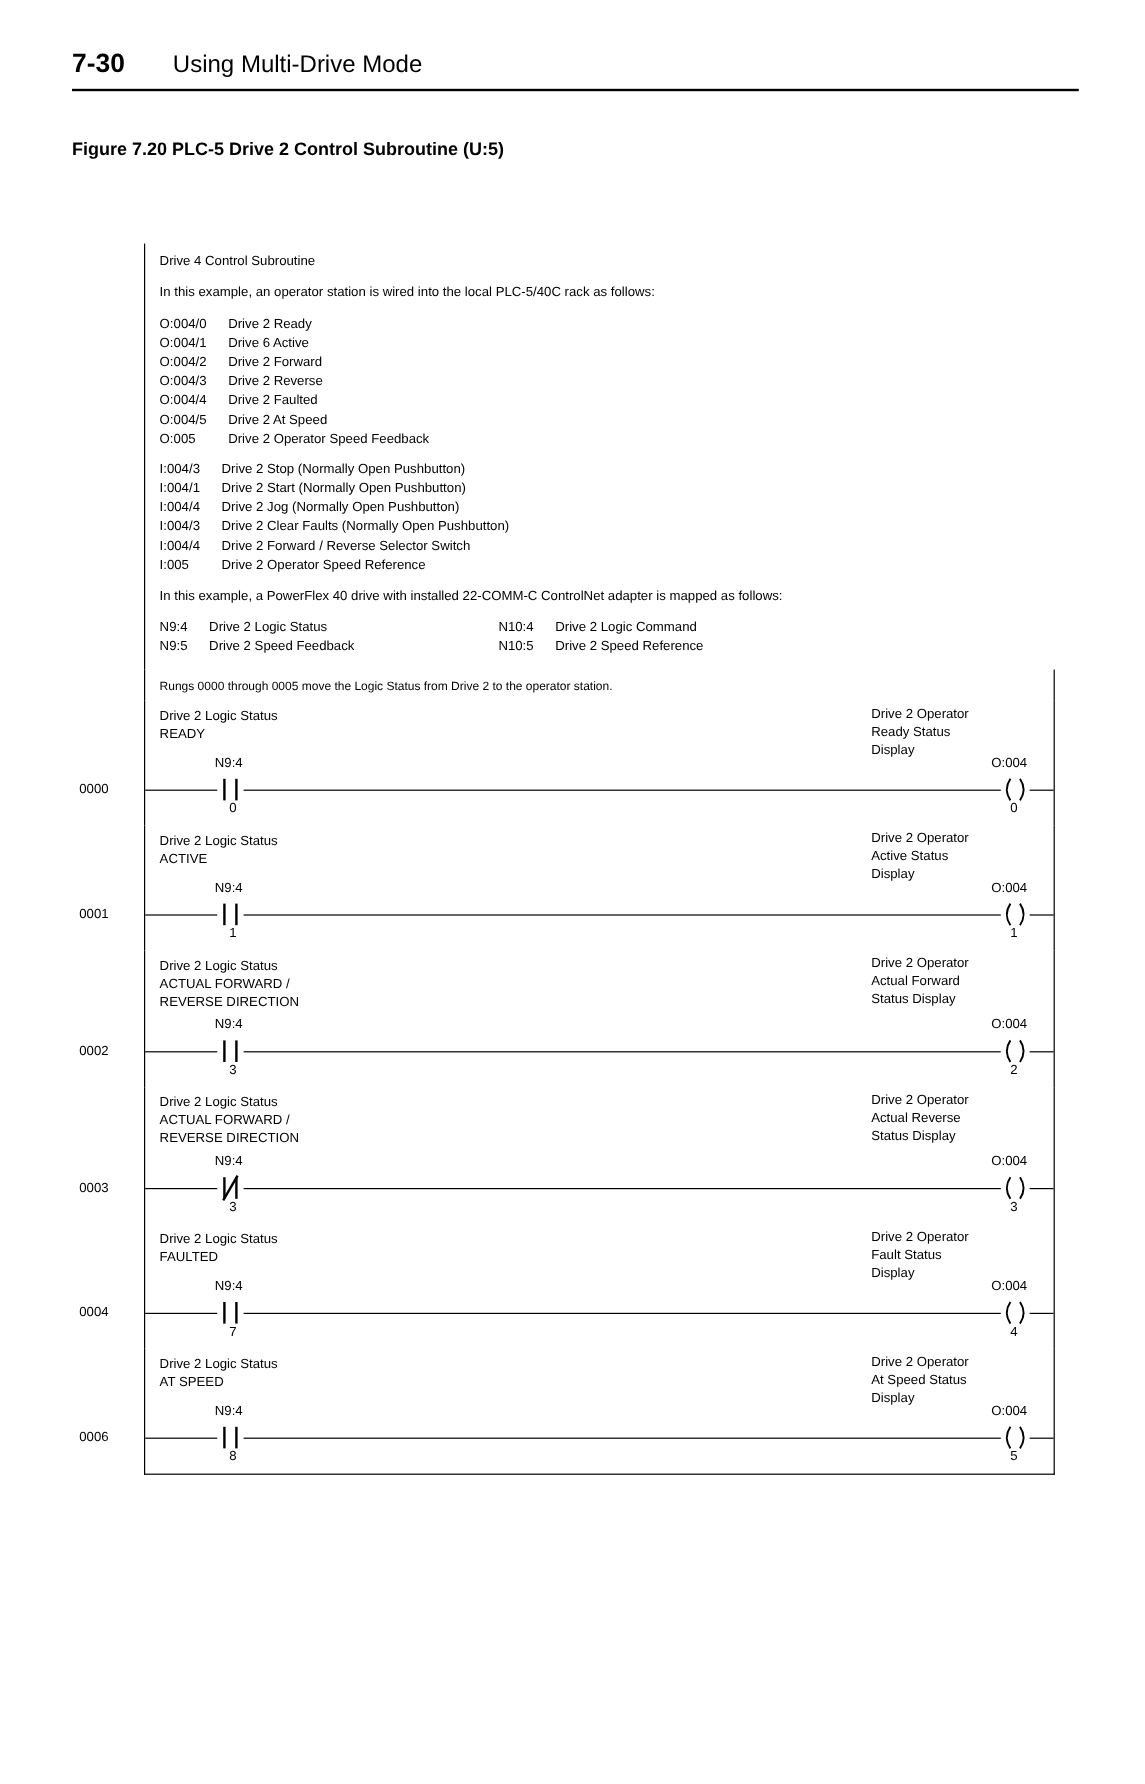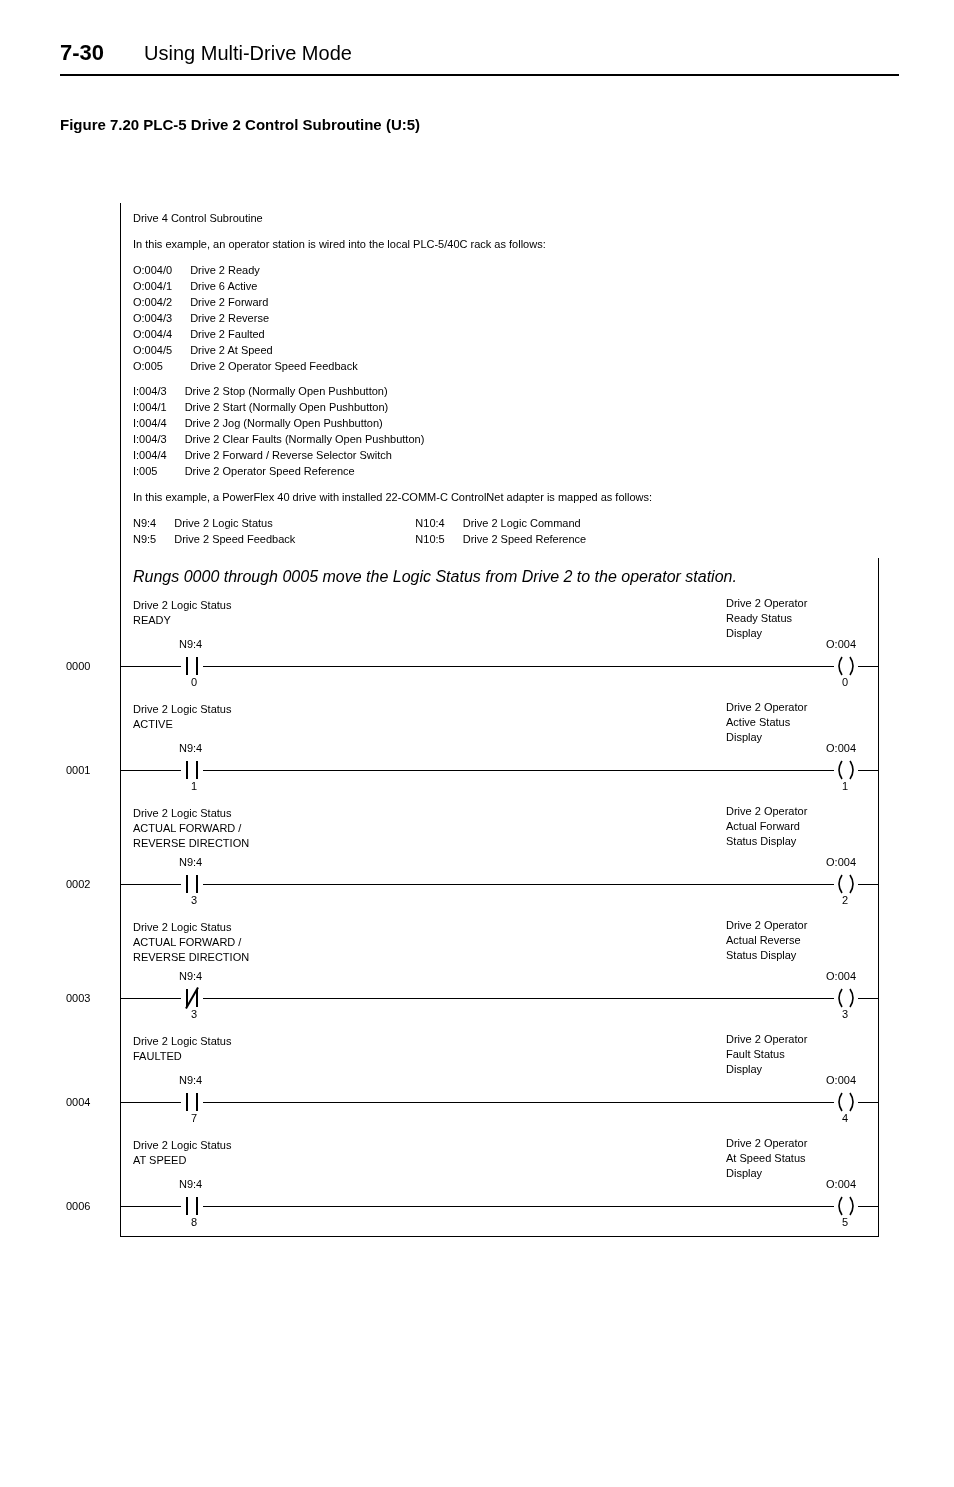--- a/index.html
+++ b/index.html
@@ -54,23 +54,22 @@
   .intro-table {
     border-collapse: collapse;
     font-size: 11px;
   }
   .intro-table td { padding: 0 18px 0 0; white-space: nowrap; }
 
   .rung-intro {
     border-left: 1px solid #000;
     border-right: 1px solid #000;
     padding: 8px 12px 4px 12px;
-    font-size: 16px;
+    font-size: 10px;
     line-height: 1.4;
-    font-style: italic;
   }
 
   .rung {
     position: relative;
     border-left: 1px solid #000;
     border-right: 1px solid #000;
     height: 115px;
   }
   .rung-num {
     position: absolute;

